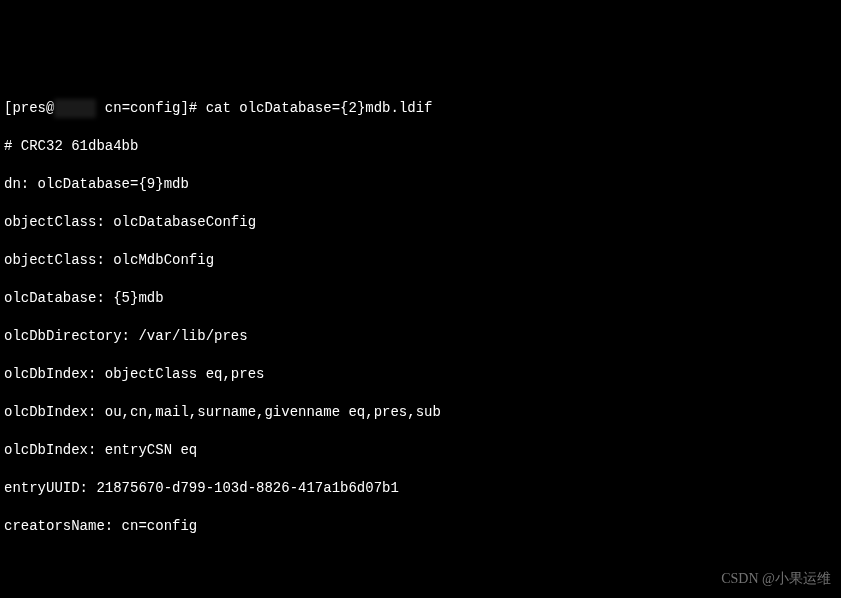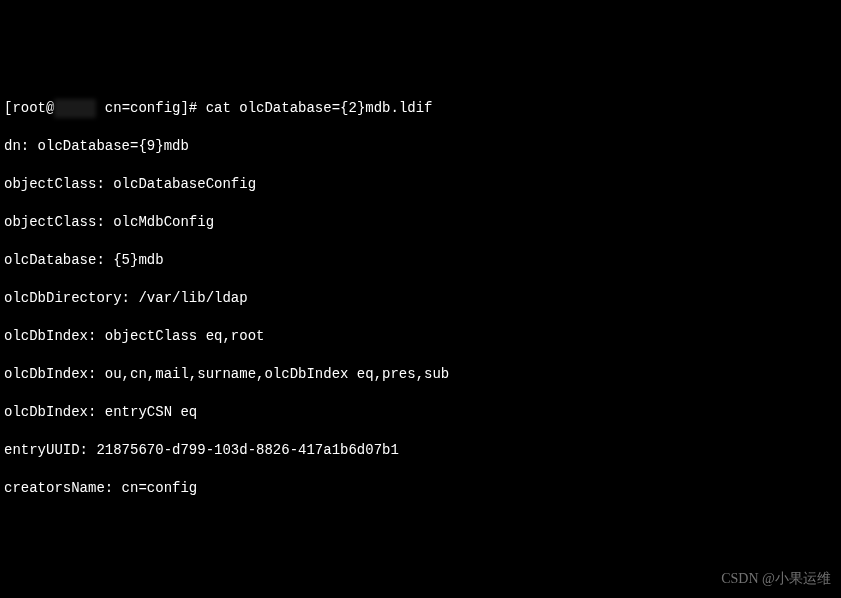--- a/index.html
+++ b/index.html
@@ -41,28 +41,29 @@
       font-size: 14px;
       opacity: 0.75;
     }
   </style>
 </head>
 <body>
 
 
 
 <div>
-<span class="terminal-line"><span>[root@</span><span class="redacted">xxxxx</span><span> cn=config]# </span><span>cat olcDatabase={2}mdb.ldif</span></span>
+<span class="terminal-line"><span>[pres@</span><span class="redacted">xxxxx</span><span> cn=config]# </span><span>cat olcDatabase={2}mdb.ldif</span></span>
+<span class="terminal-line"># CRC32 61dba4bb</span>
 <span class="terminal-line">dn: olcDatabase={9}mdb</span>
 <span class="terminal-line">objectClass: olcDatabaseConfig</span>
 <span class="terminal-line">objectClass: olcMdbConfig</span>
 <span class="terminal-line">olcDatabase: {5}mdb</span>
-<span class="terminal-line">olcDbDirectory: /var/lib/ldap</span>
-<span class="terminal-line">olcDbIndex: objectClass eq,root</span>
-<span class="terminal-line">olcDbIndex: ou,cn,mail,surname,olcDbIndex eq,pres,sub</span>
+<span class="terminal-line">olcDbDirectory: /var/lib/pres</span>
+<span class="terminal-line">olcDbIndex: objectClass eq,pres</span>
+<span class="terminal-line">olcDbIndex: ou,cn,mail,surname,givenname eq,pres,sub</span>
 <span class="terminal-line">olcDbIndex: entryCSN eq</span>
 <span class="terminal-line">entryUUID: 21875670-d799-103d-8826-417a1b6d07b1</span>
 <span class="terminal-line">creatorsName: cn=config</span>
 
 
 
 
 
 
 

